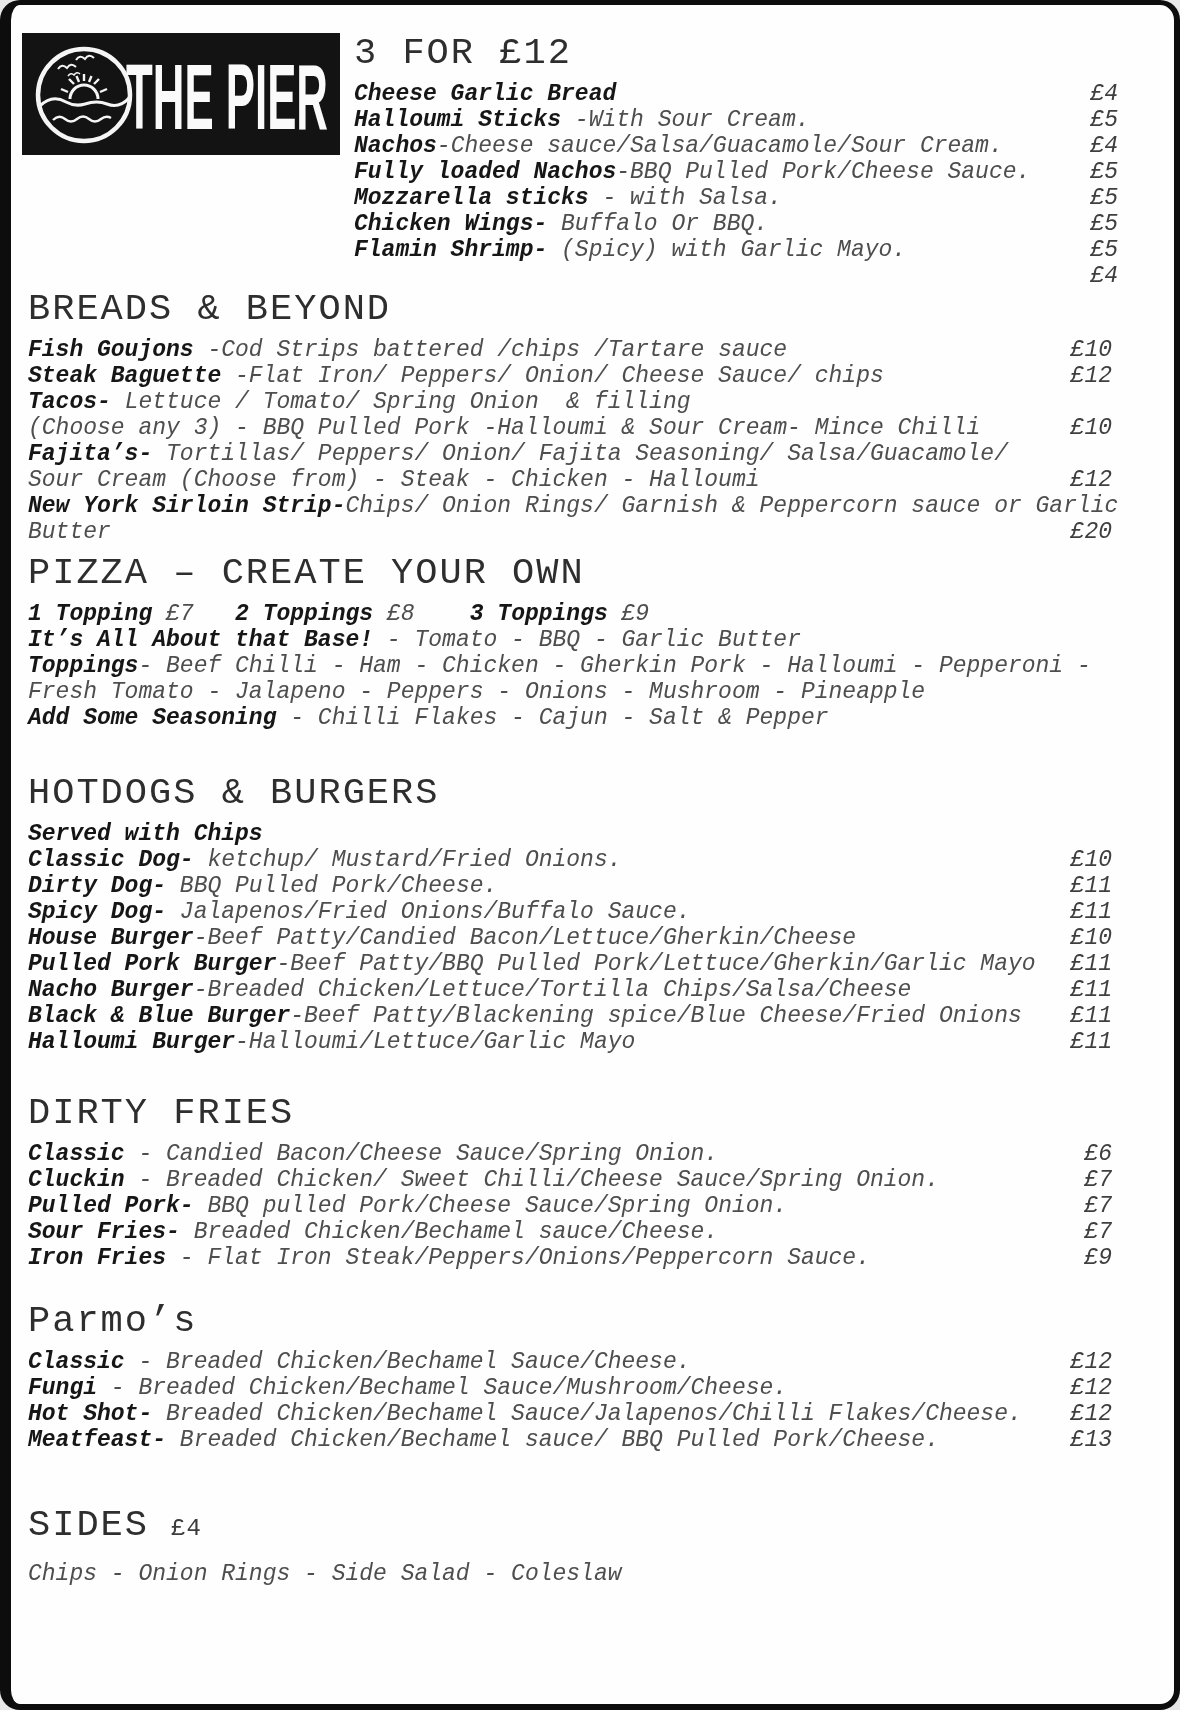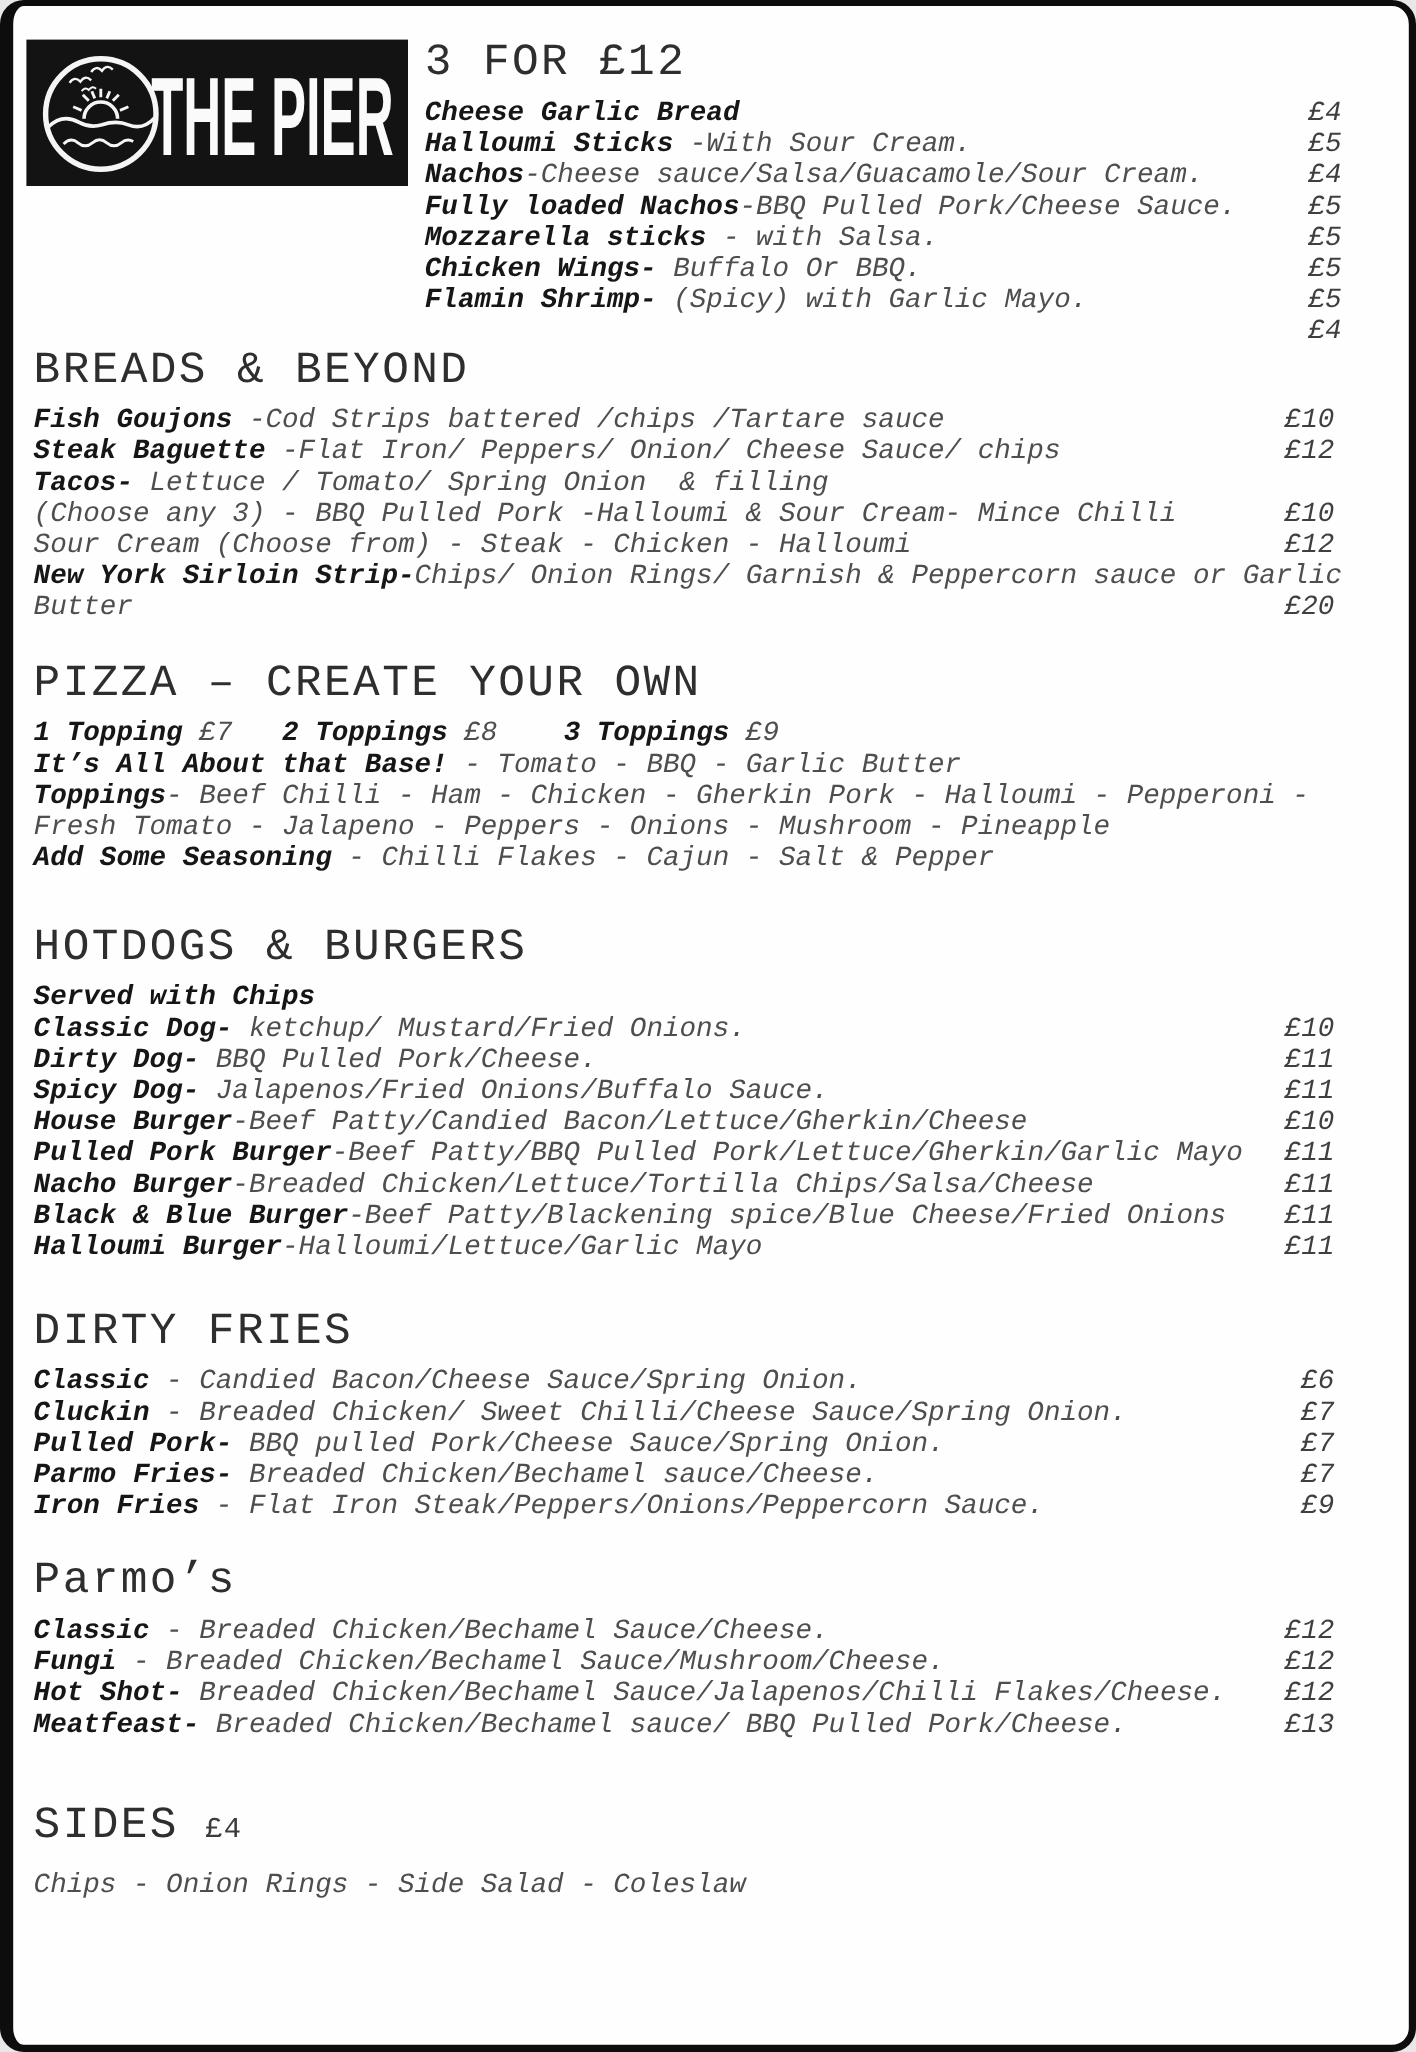--- a/index.html
+++ b/index.html
@@ -20,21 +20,21 @@
   .header{display:flex;margin:28px 56px 0 11px;}
   .logo{width:318px;height:122px;background:#131313;flex:0 0 auto;}
   .sec1{flex:1 1 auto;margin-left:14px;min-width:0;}
   h1{
     font-size:37px;font-weight:400;letter-spacing:2px;
     color:#2e2e2e;margin:0 0 8px 0;line-height:40px;white-space:pre;
   }
   .h-price{font-size:24px;letter-spacing:1px;color:#3c3c3c;margin-left:22px;}
   section.sec{margin-left:17px;margin-right:62px;}
   .sec-breads{}
-  .sec-pizza{margin-top:31px;}
+  .sec-pizza{margin-top:8px;}
   .sec-hotdogs{margin-top:42px;}
   .sec-dirty{margin-top:38px;}
   .sec-parmo{margin-top:30px;}
   .sec-sides{margin-top:52px;}
   .sec-sides h1{margin-bottom:12px;}
   .row{display:flex;font-size:23px;line-height:26px;font-style:italic;}
   .txt{white-space:pre;}
   .txt b{font-weight:700;color:#161616;}
   .txt span{color:#4e4e4e;}
   .price{margin-left:auto;padding-left:8px;white-space:pre;color:#3f3f3f;}
@@ -118,20 +118,24 @@
       </div>
     <div class="row">
         <span class="txt"><b>Tacos-</b><span> Lettuce / Tomato/ Spring Onion  &amp; filling</span></span>
         <span class="price"></span>
       </div>
     <div class="row">
         <span class="txt"><b></b><span>(Choose any 3) - BBQ Pulled Pork -Halloumi &amp; Sour Cream- Mince Chilli</span></span>
         <span class="price">£10</span>
       </div>
     <div class="row">
+        <span class="txt"><b>Fajita’s-</b><span> Tortillas/ Peppers/ Onion/ Fajita Seasoning/ Salsa/Guacamole/</span></span>
+        <span class="price"></span>
+      </div>
+    <div class="row">
         <span class="txt"><b></b><span>Sour Cream (Choose from) - Steak - Chicken - Halloumi</span></span>
         <span class="price">£12</span>
       </div>
     <div class="row">
         <span class="txt"><b>New York Sirloin Strip-</b><span>Chips/ Onion Rings/ Garnish &amp; Peppercorn sauce or Garlic</span></span>
         <span class="price"></span>
       </div>
     <div class="row">
         <span class="txt"><b></b><span>Butter</span></span>
         <span class="price">£20</span>
@@ -208,21 +212,21 @@
       </div>
     <div class="row">
         <span class="txt"><b>Cluckin</b><span> - Breaded Chicken/ Sweet Chilli/Cheese Sauce/Spring Onion.</span></span>
         <span class="price">£7</span>
       </div>
     <div class="row">
         <span class="txt"><b>Pulled Pork-</b><span> BBQ pulled Pork/Cheese Sauce/Spring Onion.</span></span>
         <span class="price">£7</span>
       </div>
     <div class="row">
-        <span class="txt"><b>Parmo Fries-</b><span> Breaded Chicken/Bechamel sauce/Cheese.</span></span>
+        <span class="txt"><b>Sour Fries-</b><span> Breaded Chicken/Bechamel sauce/Cheese.</span></span>
         <span class="price">£7</span>
       </div>
     <div class="row">
         <span class="txt"><b>Iron Fries</b><span> - Flat Iron Steak/Peppers/Onions/Peppercorn Sauce.</span></span>
         <span class="price">£9</span>
       </div>
   </section>
 
   <section class="sec sec-parmo">
     <h1>Parmo’s</h1>

